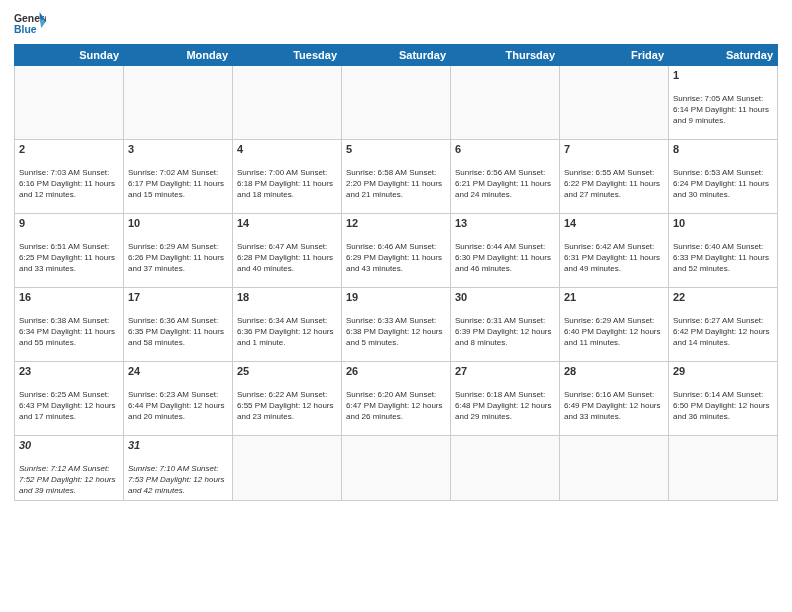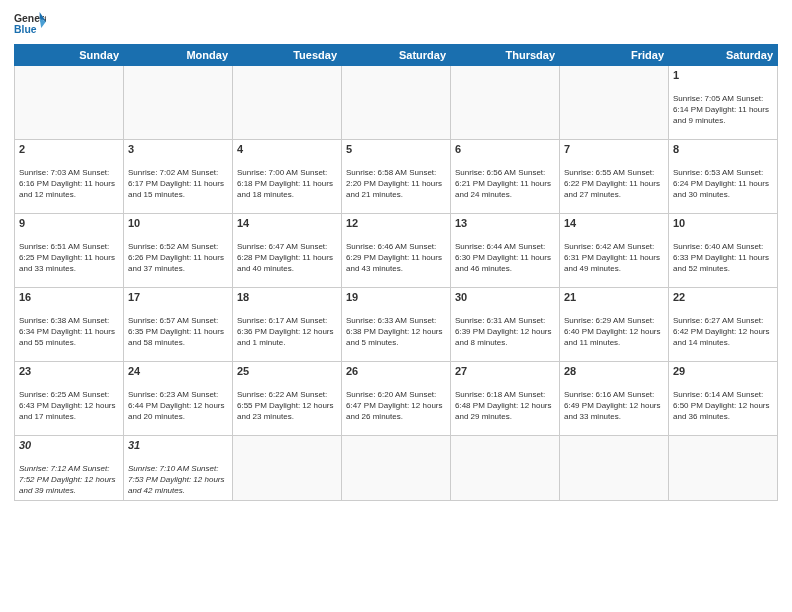--- a/index.html
+++ b/index.html
@@ -188,21 +188,21 @@
         <tr>
           <td>
             <span class="day-num">9</span>
             <div class="day-info">Sunrise: 6:51 AM
 Sunset: 6:25 PM
 Daylight: 11 hours
 and 33 minutes.</div>
           </td>
           <td>
             <span class="day-num">10</span>
-            <div class="day-info">Sunrise: 6:52 AM
+            <div class="day-info">Sunrise: 6:29 AM
 Sunset: 6:26 PM
 Daylight: 11 hours
 and 37 minutes.</div>
           </td>
           <td>
             <span class="day-num">14</span>
             <div class="day-info">Sunrise: 6:47 AM
 Sunset: 6:28 PM
 Daylight: 11 hours
 and 40 minutes.</div>
@@ -239,28 +239,28 @@
         <tr>
           <td>
             <span class="day-num">16</span>
             <div class="day-info">Sunrise: 6:38 AM
 Sunset: 6:34 PM
 Daylight: 11 hours
 and 55 minutes.</div>
           </td>
           <td>
             <span class="day-num">17</span>
-            <div class="day-info">Sunrise: 6:57 AM
+            <div class="day-info">Sunrise: 6:36 AM
 Sunset: 6:35 PM
 Daylight: 11 hours
 and 58 minutes.</div>
           </td>
           <td>
             <span class="day-num">18</span>
-            <div class="day-info">Sunrise: 6:17 AM
+            <div class="day-info">Sunrise: 6:34 AM
 Sunset: 6:36 PM
 Daylight: 12 hours
 and 1 minute.</div>
           </td>
           <td>
             <span class="day-num">19</span>
             <div class="day-info">Sunrise: 6:33 AM
 Sunset: 6:38 PM
 Daylight: 12 hours
 and 5 minutes.</div>

